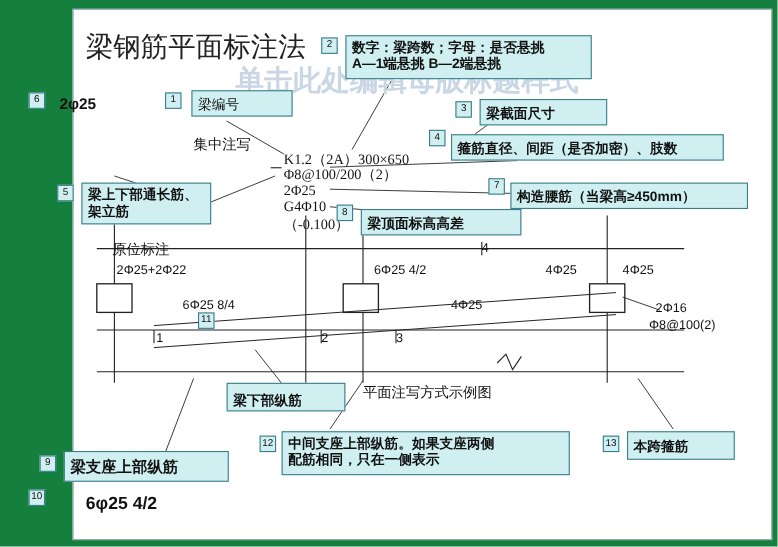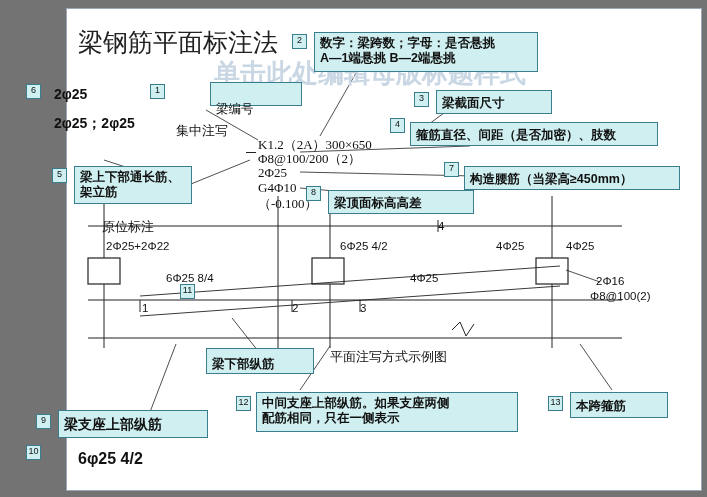--- a/index.html
+++ b/index.html
@@ -1,17 +1,17 @@
 <!DOCTYPE html>
 <html><head>
 <meta charset="utf-8">
 <style>
   html,body{margin:0;padding:0;background:#fff;}
   body{font-family:"Liberation Sans","DejaVu Sans",sans-serif;}
-  #stage{position:relative;width:707px;height:497px;overflow:hidden;background:#737373;}
+  #stage{position:relative;width:707px;height:497px;overflow:hidden;background:#15803d;}
   .frame{position:absolute;left:66px;top:8px;width:634px;height:481px;border:1px solid #9aa7b5;background:#fff;}
   .abs{position:absolute;}
   .title{font-size:25px;color:#222;font-family:"Liberation Serif","DejaVu Serif",serif;}
   .ghost{font-size:26px;color:#c9d6e4;font-family:"Liberation Serif","DejaVu Serif",serif;font-weight:bold;}
   .callout{
     background:#cfeff0;border:1px solid #3a7d8c;color:#111;
     font-size:12.5px;line-height:15px;padding:3px 5px;box-sizing:border-box;
     font-family:"Liberation Sans","DejaVu Sans",sans-serif;
   }
   .numbox{
@@ -71,21 +71,20 @@
     <line x1="104" y1="160" x2="150" y2="175" stroke="#222" stroke-width="0.8"></line>
   </svg>
 
   <div class="abs title" style="left:78px;top:26px;">梁钢筋平面标注法</div>
   <div class="abs ghost" style="left:214px;top:56px;">单击此处编辑母版标题样式</div>
 
   <div class="abs numbox" style="left:26px;top:84px;">6</div>
   <div class="abs numbox" style="left:26px;top:445px;">10</div>
 
   <div class="abs txt-b" style="left:54px;top:86px;">2φ25</div>
-  <div class="abs txt-b" style="left:54px;top:115px;">2φ25；2φ25</div>
   <div class="abs txt-b" style="left:78px;top:450px;font-size:16px;">6φ25 4/2</div>
 
   <div class="abs txt" style="left:176px;top:122px;text-align:right;">集中注写</div>
   <div class="abs mono" style="left:258px;top:136px;">K1.2（2A）300×650</div>
   <div class="abs mono" style="left:258px;top:150px;">Φ8@100/200（2）</div>
   <div class="abs mono" style="left:258px;top:165px;">2Φ25</div>
   <div class="abs mono" style="left:258px;top:180px;">G4Φ10</div>
   <div class="abs mono" style="left:258px;top:195px;">（-0.100）</div>
   <div class="abs" style="left:246px;top:152px;width:10px;height:1px;background:#222;"></div>
 
@@ -99,21 +98,21 @@
   <div class="abs small" style="left:566px;top:240px;">4Φ25</div>
   <div class="abs small" style="left:596px;top:275px;">2Φ16</div>
   <div class="abs small" style="left:590px;top:290px;">Φ8@100(2)</div>
   <div class="abs small" style="left:142px;top:302px;">1</div>
   <div class="abs small" style="left:292px;top:302px;">2</div>
   <div class="abs small" style="left:360px;top:302px;">3</div>
   <div class="abs small" style="left:438px;top:220px;">4</div>
   <div class="abs txt" style="left:330px;top:348px;">平面注写方式示例图</div>
 
   <div class="abs numbox" style="left:150px;top:84px;">1</div>
-  <div class="abs callout" style="left:174px;top:82px;width:92px;height:24px;padding-top:19px;margin-left:36px;">梁编号</div>
+  <div class="abs callout" style="left:174px;top:82px;width:92px;height:24px;padding-top:5px;">梁编号</div>
 
   <div class="abs numbox" style="left:292px;top:34px;">2</div>
   <div class="abs callout" style="left:314px;top:32px;width:224px;height:40px;white-space:pre-line;font-weight:bold;">数字：梁跨数；字母：是否悬挑
 A—1端悬挑 B—2端悬挑</div>
 
   <div class="abs numbox" style="left:414px;top:92px;">3</div>
   <div class="abs callout" style="left:436px;top:90px;width:116px;height:24px;padding-top:5px;font-weight:bold;">梁截面尺寸</div>
 
   <div class="abs numbox" style="left:390px;top:118px;">4</div>
   <div class="abs callout" style="left:410px;top:122px;width:248px;height:24px;padding-top:5px;font-weight:bold;">箍筋直径、间距（是否加密）、肢数</div>

